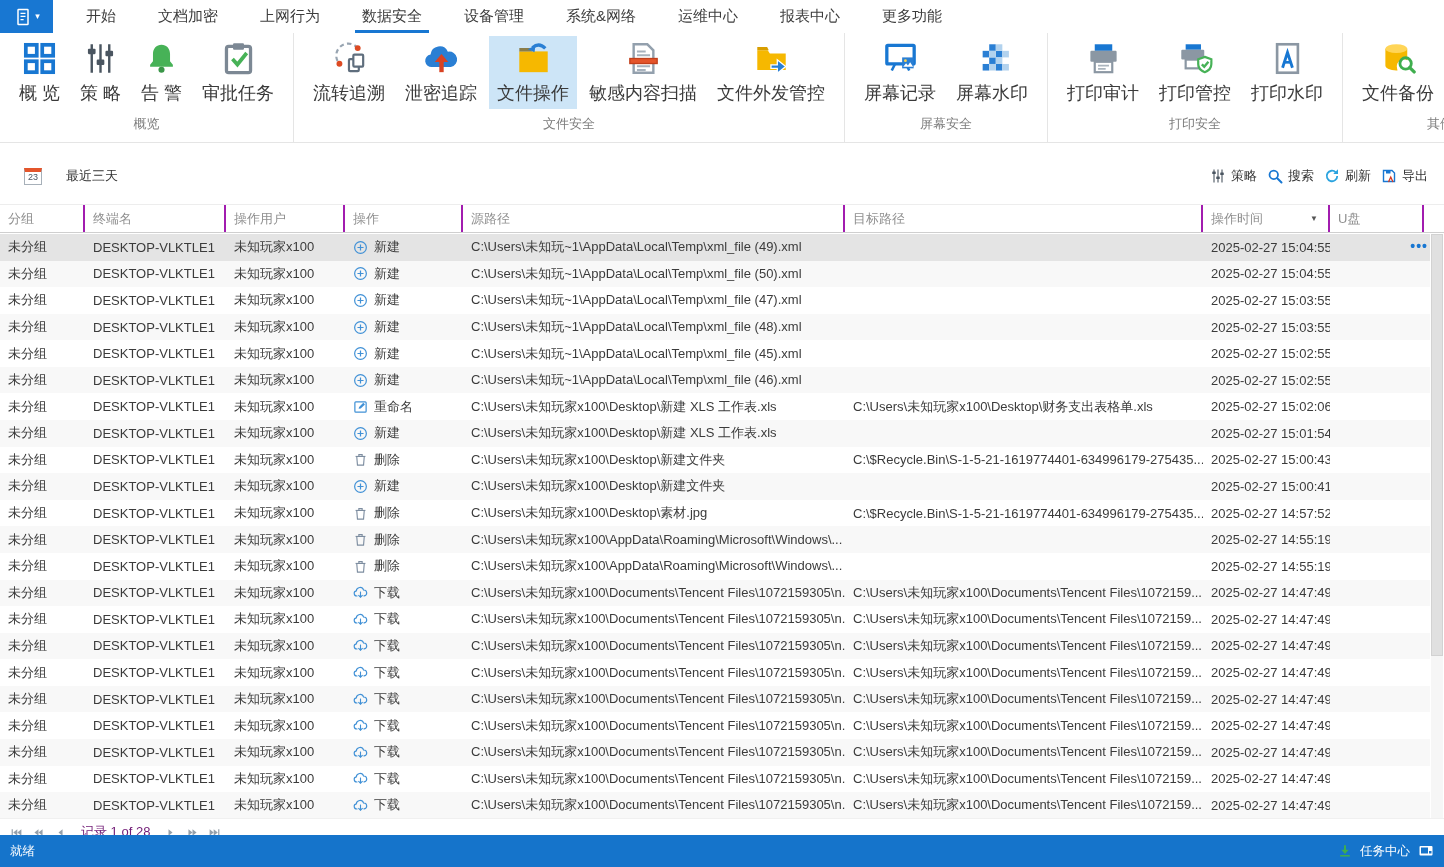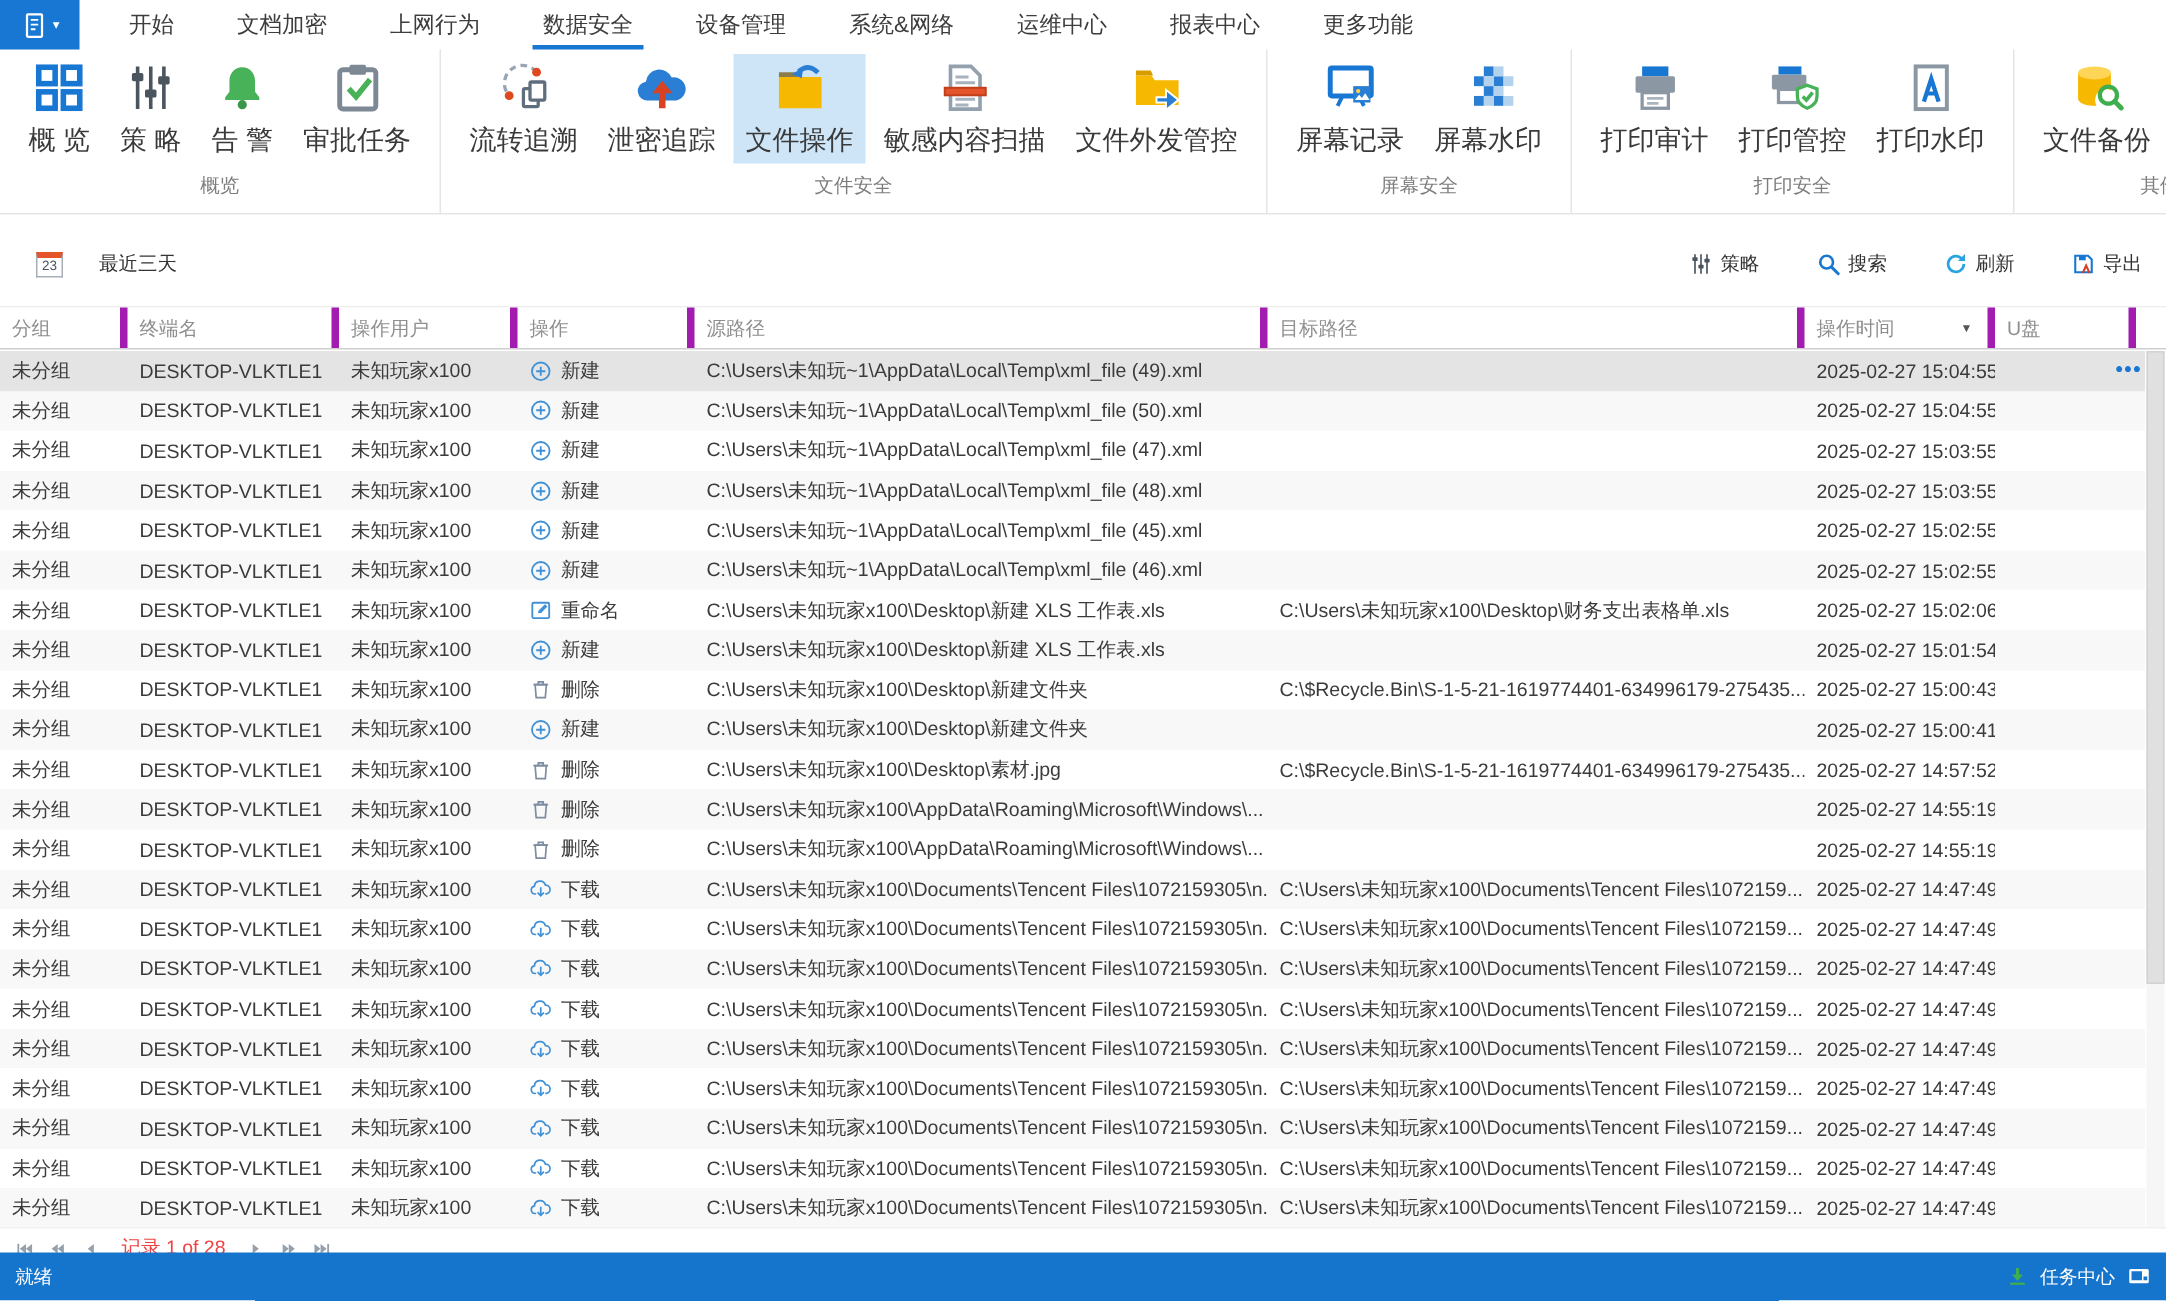--- a/index.html
+++ b/index.html
@@ -25,50 +25,50 @@
   .ricon svg { width:35px; height:35px; display:block; }
   .rlabel { font-size:18px; color:#3a3a3a; margin-top:5px; white-space:nowrap; }
   .rgname { font-size:13px; color:#7d7d7d; text-align:center; padding:5px 0 9px; }
 
   
   .filterbar { height:40px; margin-top:13px; display:flex; justify-content:space-between; align-items:center; padding:0 16px 0 24px; }
   .datefilter { display:flex; align-items:center; gap:24px; cursor:pointer; }
   .cal { position:relative; width:18px; height:17px; border:1px solid #a7b0b9; border-top:4px solid #e4552b; background:#fff; display:flex; align-items:center; justify-content:center; }
   .calday { font-size:9px; color:#4a5560; line-height:1; }
   .datelabel { font-size:13px; color:#333; }
-  .factions { display:flex; align-items:center; gap:38px; }
+  .factions { display:flex; align-items:center; gap:10px; }
   .fact { display:flex; align-items:center; gap:5px; cursor:pointer; }
   .fact .icon svg { width:16px; height:16px; display:block; }
   .factlabel { font-size:13px; color:#333; }
 
   
   .tablewrap { position:absolute; left:0; right:0; top:204px; bottom:49px; border-top:1px solid #ededed; }
   .thead { display:flex; height:28px; border-bottom:1px solid #cfcfcf; background:#fff; }
-  .hc { display:flex; align-items:center; font-size:13px; color:#8f8f8f; border-right:5px solid #a21caf; padding-left:8px; white-space:nowrap; overflow:hidden; flex-shrink:0; cursor:pointer; }
+  .hc { display:flex; align-items:center; font-size:13px; color:#8f8f8f; border-right:2px solid #a21caf; padding-left:8px; white-space:nowrap; overflow:hidden; flex-shrink:0; cursor:pointer; }
   .hc .sort { margin-left:auto; margin-right:10px; font-size:8px; color:#555; }
   .c-group{width:85px}.c-terminal{width:141px}.c-user{width:119px}.c-op{width:118px}
   .c-source{width:382px}.c-target{width:358px}.c-time{width:127px}.c-usb{width:94px}
   .tbody { position:absolute; top:29px; left:0; right:14px; bottom:0; overflow:hidden; }
   .trow { display:flex; height:26.59px; align-items:center; position:relative; cursor:pointer; }
   .trow.alt { background:#f8f8f8; }
   .trow.sel { background:#e4e4e4; }
   .c { font-size:13px; color:#3b3b3b; padding-left:8px; white-space:nowrap; overflow:hidden; flex-shrink:0; }
   .c-op { display:flex; align-items:center; }
   .opicon { margin-right:6px; display:inline-flex; flex-shrink:0; }
   .opicon svg { width:15px; height:15px; display:block; }
   .more { position:absolute; right:2px; top:50%; transform:translateY(-58%); color:#1877d2; font-size:14px; font-weight:bold; letter-spacing:1px; cursor:pointer; }
   .vscroll { position:absolute; top:29px; right:1px; width:12px; bottom:0; background:#f6f6f6; }
   .vthumb { position:absolute; left:0; right:0; top:0; height:422px; background:#e0e0e0; border:1px solid #d2d2d2; }
 
   
   .pager { position:absolute; left:0; right:0; bottom:22px; height:27px; display:flex; align-items:center; background:#fff; padding-left:8px; border-top:1px solid #f0f0f0; }
   .pgroup { display:flex; align-items:center; gap:5px; }
   .pgbtn { padding:2px; cursor:pointer; }
   .pgbtn svg { width:13px; height:13px; display:block; }
-  .pglabel { font-size:13px; color:#ef4444; margin:0 12px; white-space:nowrap; }
+  .pglabel { font-size:13px; color:#701a75; margin:0 12px; white-space:nowrap; }
 
   
   .statusbar { position:absolute; left:0; right:0; bottom:0; height:32px; background:#1574cb; display:flex; align-items:center; justify-content:space-between; padding:0 10px; }
   .stleft { color:#fff; font-size:12.5px; }
   .stright { display:flex; align-items:center; gap:8px; }
   .sticon svg { width:14px; height:14px; display:block; }
   .sticon2 svg { width:16px; height:16px; display:block; }
   .sttask { color:#fff; font-size:12.5px; cursor:pointer; }
 </style>
 </head>

